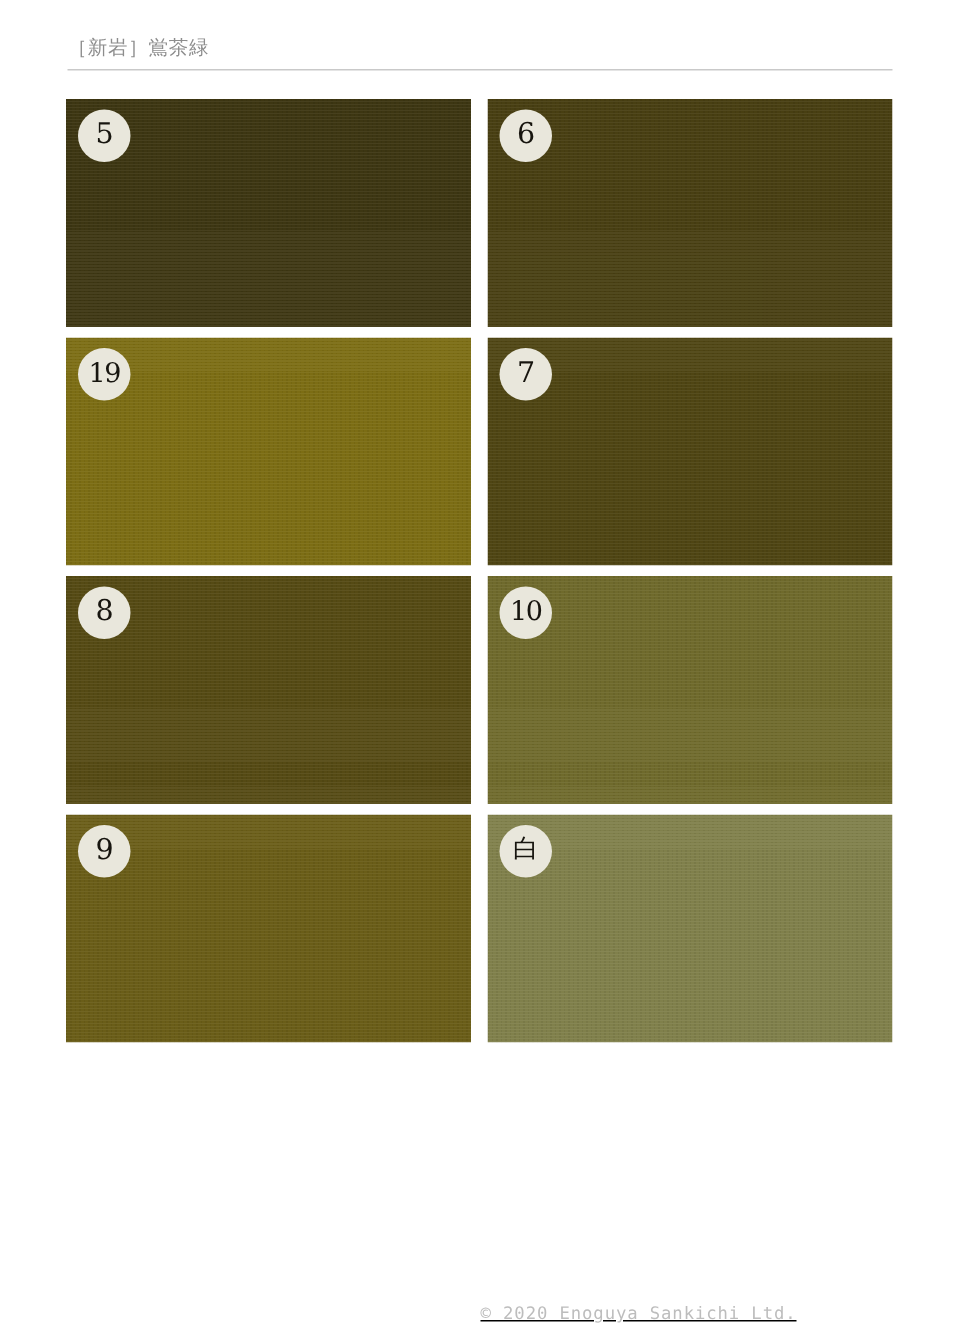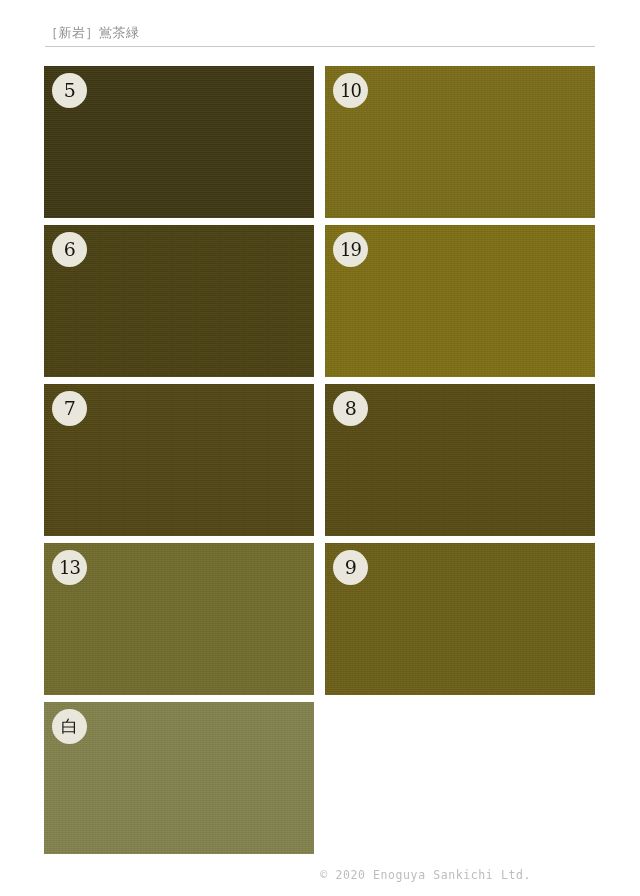--- a/index.html
+++ b/index.html
@@ -108,20 +108,21 @@
     font-size: 18px;
     letter-spacing: -1px;
   }
 
   
   .footer {
     position: absolute;
     right: 45px;
     bottom: 14px;
     text-align: center;
+    text-decoration: underline;
   }
   .footer-text {
     font-family: "DejaVu Sans Mono", "Liberation Mono", monospace;
     font-size: 11.5px;
     line-height: 14px;
     color: #bdbdbd;
     letter-spacing: 0.6px;
     white-space: nowrap;
   }
 </style>
@@ -137,59 +138,52 @@
 
   <div class="grid" id="swatch-grid">
       <div class="swatch">
         <div class="swatch-fill" style="background: rgb(61, 54, 18);"></div>
         <div class="swatch-grain"></div>
         <div class="badge">
           <span class="badge-label">5</span>
         </div>
       </div>
       <div class="swatch">
-        <div class="swatch-fill" style="background: rgb(121, 106, 23);"></div>
+        <div class="swatch-fill" style="background: rgb(72, 63, 18);"></div>
+        <div class="swatch-grain"></div>
+        <div class="badge">
+          <span class="badge-label">6</span>
+        </div>
+      </div>
+      <div class="swatch">
+        <div class="swatch-fill" style="background: rgb(124, 109, 20);"></div>
+        <div class="swatch-grain"></div>
+        <div class="badge">
+          <span class="badge-label two-digit">19</span>
+        </div>
+      </div>
+      <div class="swatch">
+        <div class="swatch-fill" style="background: rgb(79, 69, 19);"></div>
+        <div class="swatch-grain"></div>
+        <div class="badge">
+          <span class="badge-label">7</span>
+        </div>
+      </div>
+      <div class="swatch">
+        <div class="swatch-fill" style="background: rgb(85, 74, 20);"></div>
+        <div class="swatch-grain"></div>
+        <div class="badge">
+          <span class="badge-label">8</span>
+        </div>
+      </div>
+      <div class="swatch">
+        <div class="swatch-fill" style="background: rgb(111, 106, 44);"></div>
         <div class="swatch-grain"></div>
         <div class="badge">
           <span class="badge-label two-digit">10</span>
-        </div>
-      </div>
-      <div class="swatch">
-        <div class="swatch-fill" style="background: rgb(72, 63, 18);"></div>
-        <div class="swatch-grain"></div>
-        <div class="badge">
-          <span class="badge-label">6</span>
-        </div>
-      </div>
-      <div class="swatch">
-        <div class="swatch-fill" style="background: rgb(124, 109, 20);"></div>
-        <div class="swatch-grain"></div>
-        <div class="badge">
-          <span class="badge-label two-digit">19</span>
-        </div>
-      </div>
-      <div class="swatch">
-        <div class="swatch-fill" style="background: rgb(79, 69, 19);"></div>
-        <div class="swatch-grain"></div>
-        <div class="badge">
-          <span class="badge-label">7</span>
-        </div>
-      </div>
-      <div class="swatch">
-        <div class="swatch-fill" style="background: rgb(85, 74, 20);"></div>
-        <div class="swatch-grain"></div>
-        <div class="badge">
-          <span class="badge-label">8</span>
-        </div>
-      </div>
-      <div class="swatch">
-        <div class="swatch-fill" style="background: rgb(111, 106, 44);"></div>
-        <div class="swatch-grain"></div>
-        <div class="badge">
-          <span class="badge-label two-digit">13</span>
         </div>
       </div>
       <div class="swatch">
         <div class="swatch-fill" style="background: rgb(106, 93, 24);"></div>
         <div class="swatch-grain"></div>
         <div class="badge">
           <span class="badge-label">9</span>
         </div>
       </div>
       <div class="swatch">

